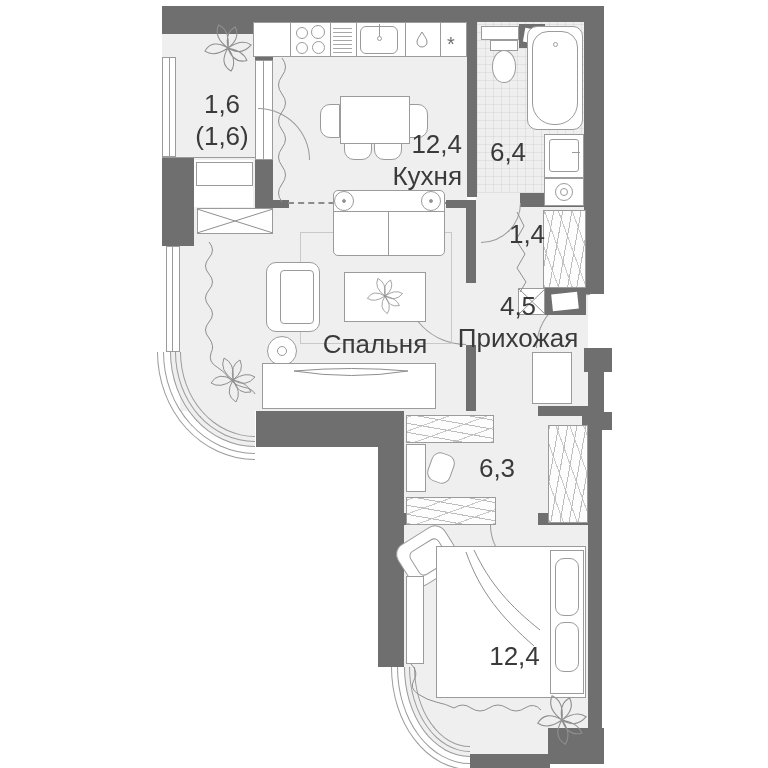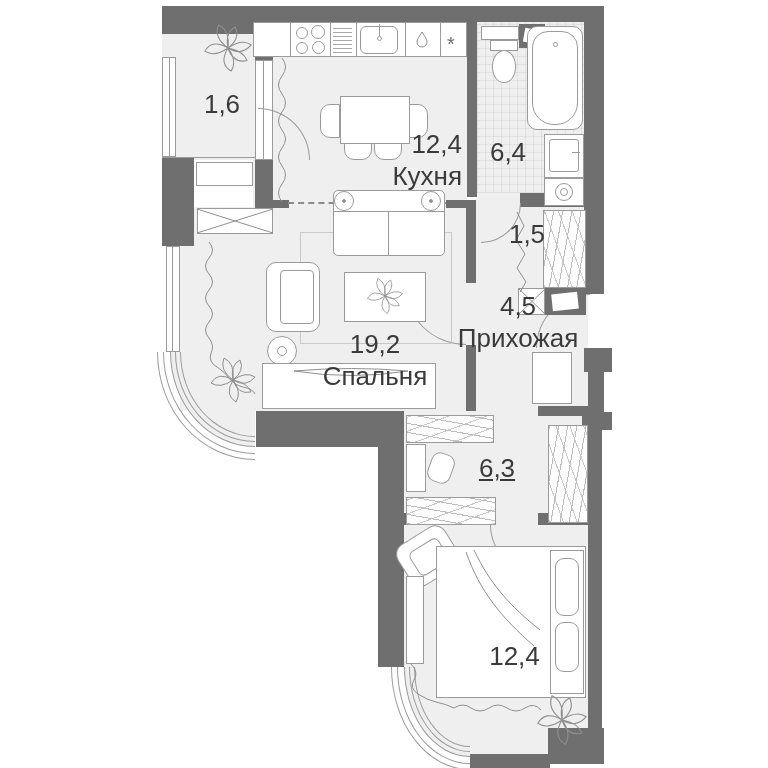--- a/index.html
+++ b/index.html
@@ -196,39 +196,39 @@
     <g class="ovl" transform="translate(233,380) scale(1.0)">
       <path d="M0,0 q-14,-10 -9,-22 q11,5 9,22 M0,0 q13,-9 22,-3 q-9,11 -22,3 M0,0 q-13,9 -22,3 q7,-12 22,-3 M0,0 q9,12 3,22 q-12,-7 -3,-22 M0,0 q-3,-15 7,-20 q5,11 -7,20 M0,0 q15,3 18,12 q-13,3 -18,-12"></path>
     </g>
     <g class="ovl" transform="translate(562,720) scale(1.1)">
       <path d="M0,0 q-14,-10 -9,-22 q11,5 9,22 M0,0 q13,-9 22,-3 q-9,11 -22,3 M0,0 q-13,9 -22,3 q7,-12 22,-3 M0,0 q9,12 3,22 q-12,-7 -3,-22 M0,0 q-3,-15 7,-20 q5,11 -7,20 M0,0 q15,3 18,12 q-13,3 -18,-12"></path>
     </g>
   </svg>
 
   <div class="lbl" style="left:168px;top:88px;width:108px;text-align:center;">
     <div>1,6</div>
+    <div>(1,6)</div>
   </div>
   <div class="lbl" style="left:330px;top:128px;width:132px;text-align:right;">
     <div>12,4</div>
     <div>Кухня</div>
   </div>
   <div class="lbl" style="left:478px;top:136px;width:60px;text-align:center;">
     <div>6,4</div>
   </div>
   <div class="lbl" style="left:497px;top:218px;width:60px;text-align:center;">
-    <div>1,5</div>
+    <div>1,4</div>
   </div>
   <div class="lbl" style="left:438px;top:290px;width:160px;text-align:center;">
     <div>4,5</div>
     <div>Прихожая</div>
   </div>
   <div class="lbl" style="left:280px;top:328px;width:190px;text-align:center;">
-    <div>19,2</div>
     <div>Спальня</div>
   </div>
-  <div class="lbl" style="left:462px;top:452px;width:70px;text-align:center;text-decoration:underline;">
+  <div class="lbl" style="left:462px;top:452px;width:70px;text-align:center;">
     <div>6,3</div>
   </div>
   <div class="lbl" style="left:422px;top:640px;width:185px;text-align:center;">
     <div>12,4</div>
   </div>
 
 </div>
 
 </body></html>

